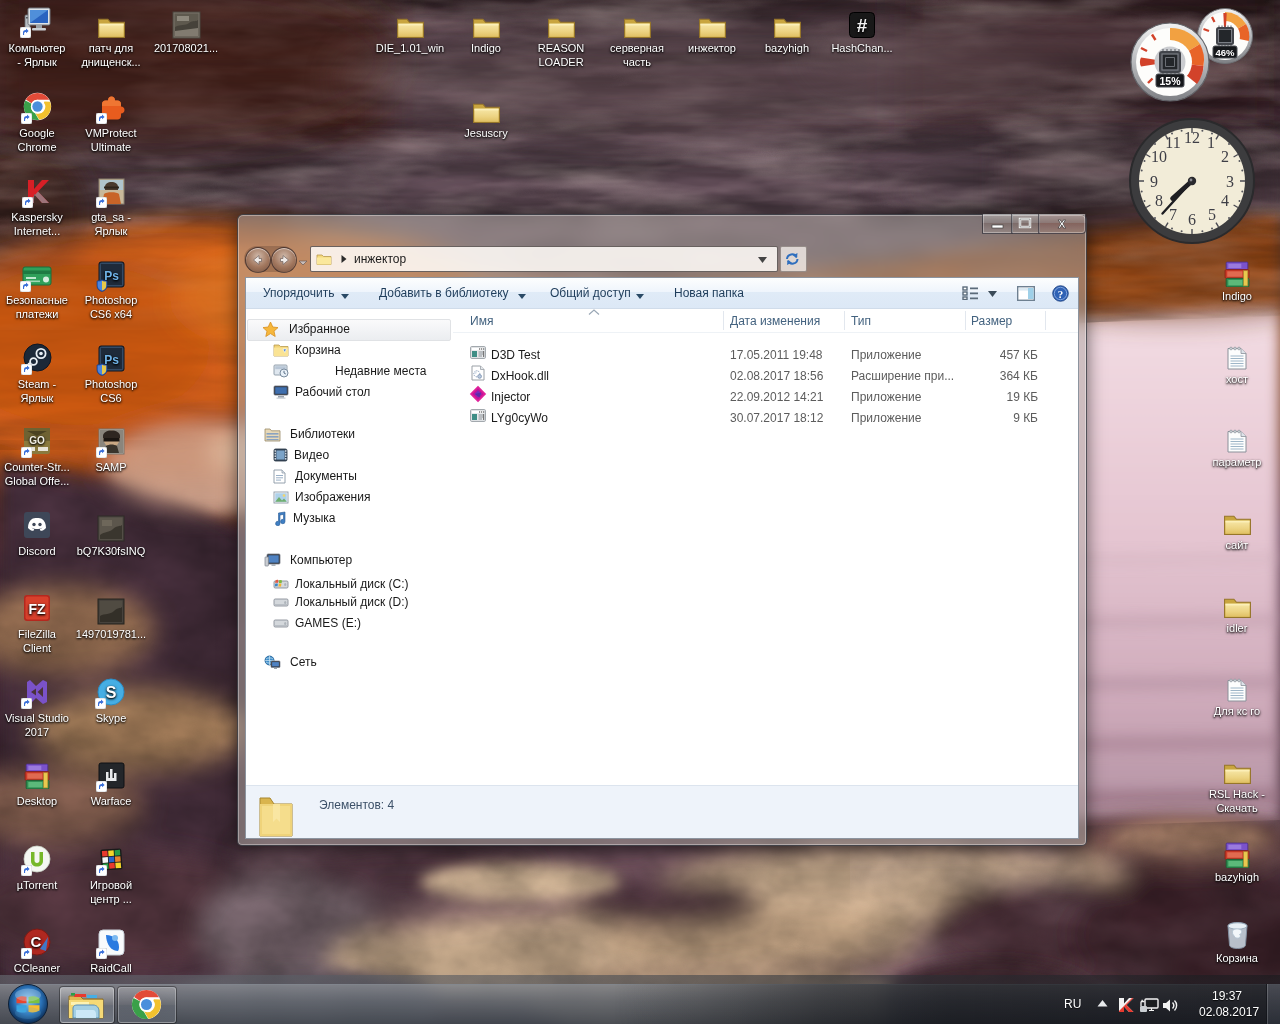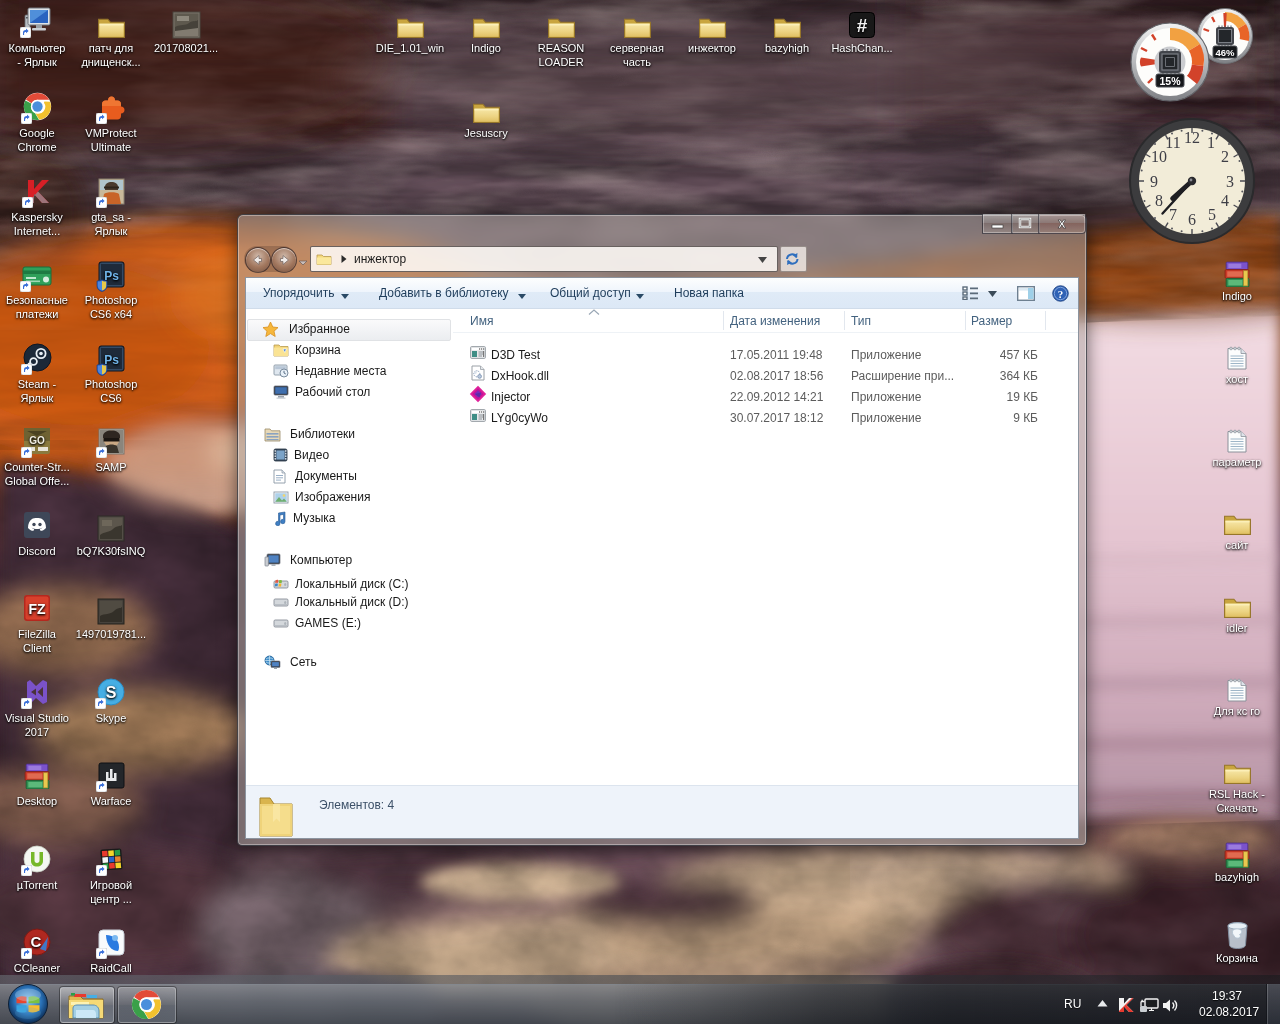--- a/index.html
+++ b/index.html
@@ -302,21 +302,21 @@
           <span style="margin-left:4px;">Избранное</span>
         </div>
        <div class="nitem" style="top:31px;left:27px;">
           <svg width="16" height="14" viewBox="0 0 16 14">
             <path d="M1 2 L1 13 L15 13 L15 3.5 L7.5 3.5 L6 2 Z" fill="#f2d377" stroke="#b89b4e" stroke-width=".8"></path>
             <path d="M1 4.5 L15 4.5 L15 13 L1 13 Z" fill="#fae394"></path>
             <path d="M10 6 L13.5 6 L11.75 9.5 Z" fill="#3a76c8" stroke="#fff" stroke-width=".7"></path>
           </svg>
           <span>Корзина</span>
         </div>
-       <div class="nitem" style="top:52px;left:27px;">
+       <div class="nitem" style="top:52px;left:27px;gap:40px;">
           <svg width="16" height="14" viewBox="0 0 16 14">
             <rect x="1" y="1" width="13" height="10" rx="1" fill="#dfe7ef" stroke="#8a97a5" stroke-width=".9"></rect>
             <rect x="2.2" y="2.2" width="10.6" height="3" fill="#b8c6d6"></rect>
             <circle cx="11" cy="9" r="4" fill="#e8f0f8" stroke="#6c7f93" stroke-width=".9"></circle>
             <path d="M11 6.8 L11 9 L12.8 10" stroke="#4c637a" stroke-width=".9" fill="none"></path>
           </svg>
           <span>Недавние места</span>
         </div>
        <div class="nitem" style="top:73px;left:27px;">
           <svg width="16" height="14" viewBox="0 0 16 14">

